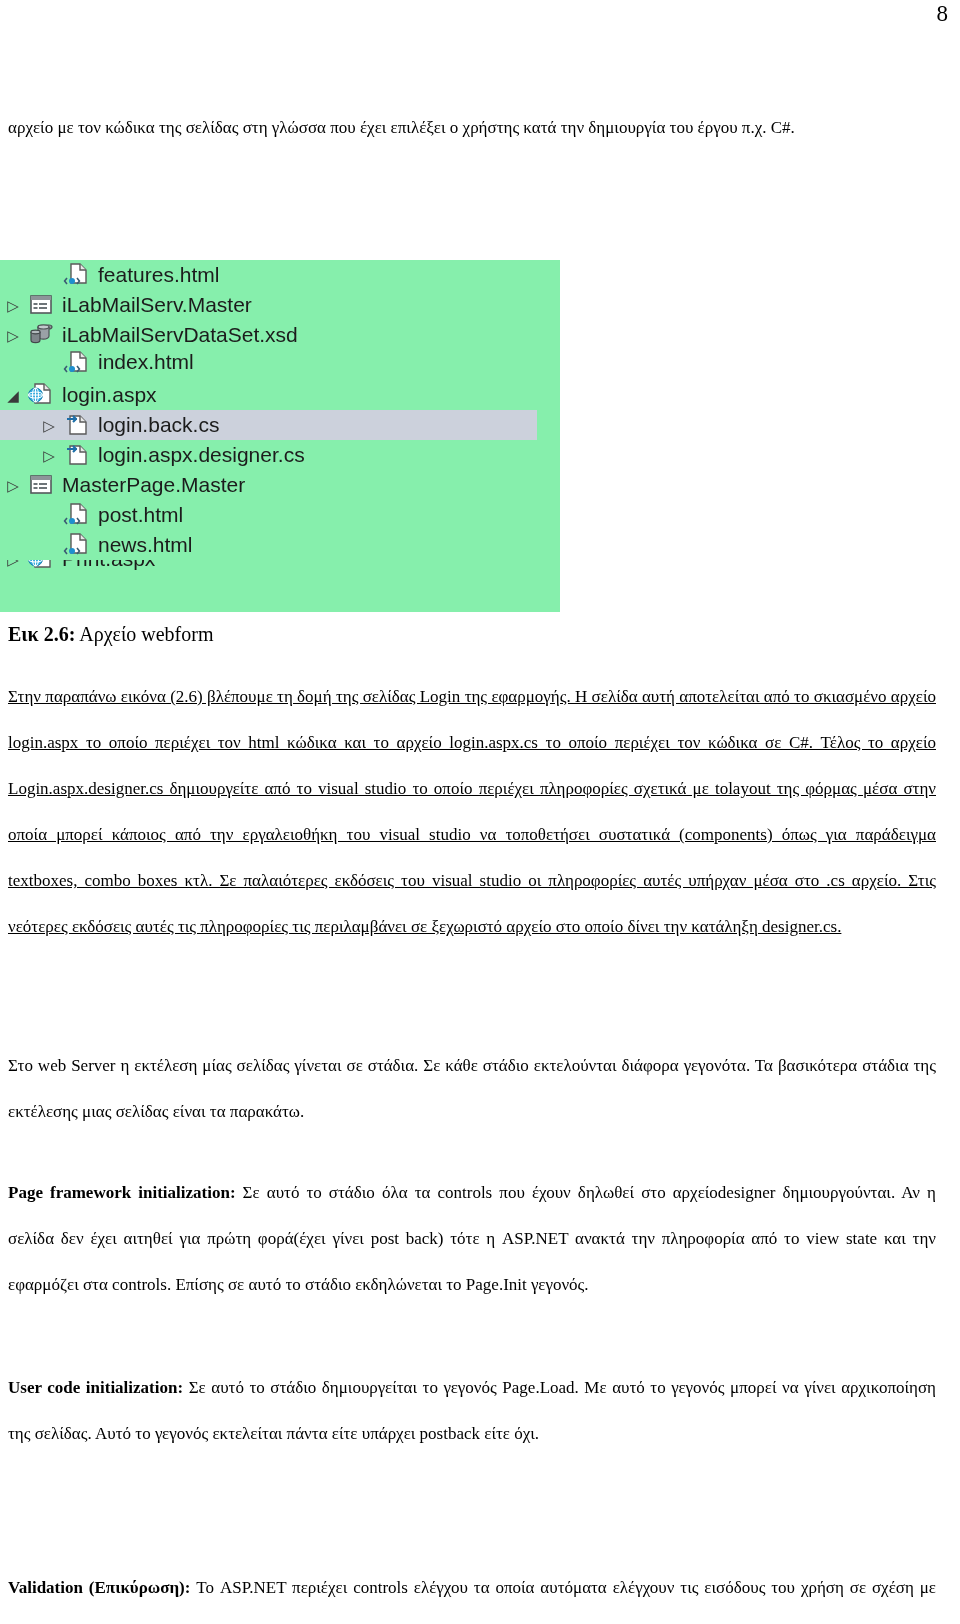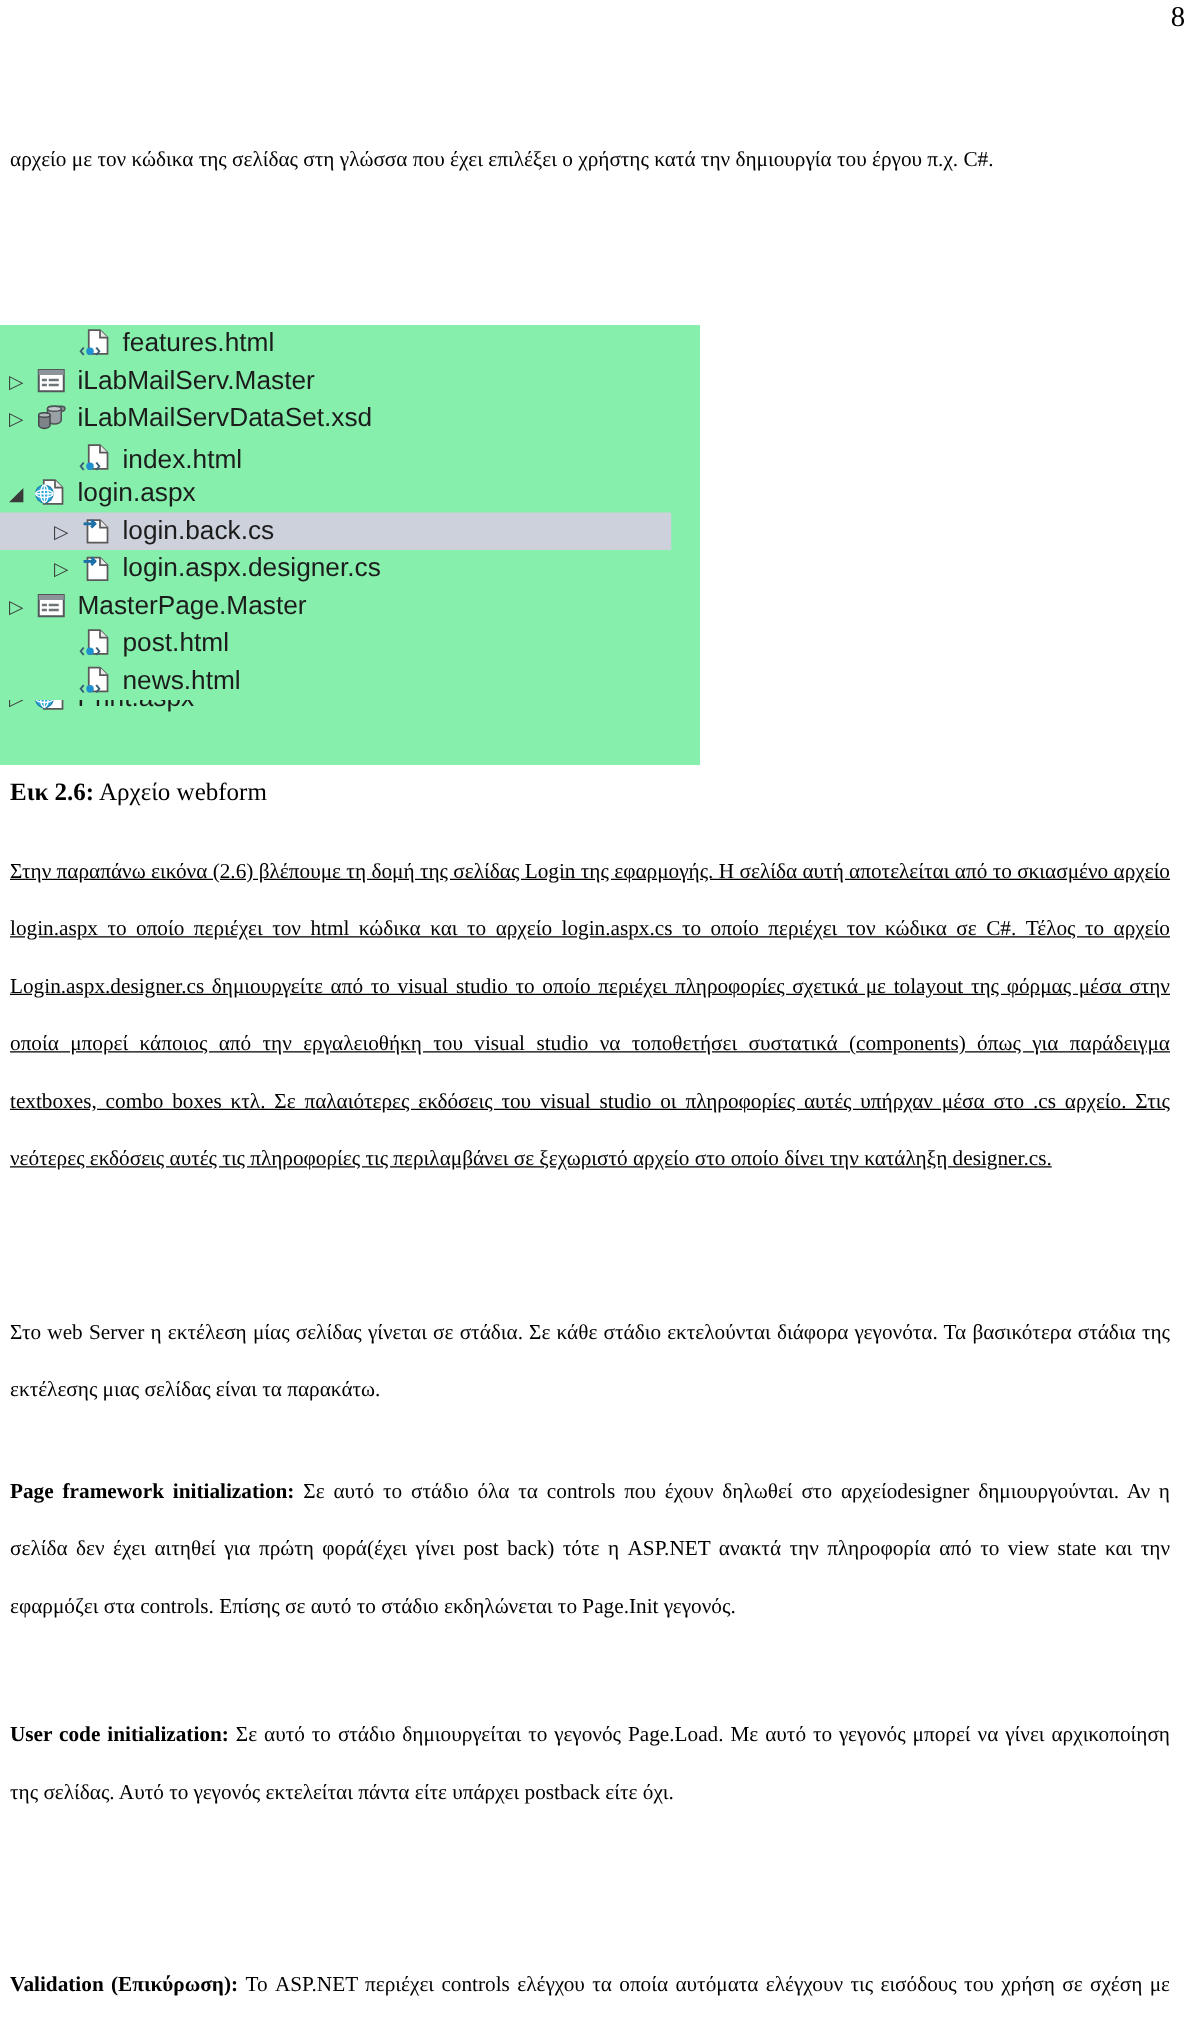--- a/index.html
+++ b/index.html
@@ -178,21 +178,21 @@
               <g fill="#6f767a" stroke="#42474a" stroke-width="1.2">
                 <path d="M5 10 v8 a3 1.8 0 0 0 9 0 v-8" fill="#7e858a"></path>
                 <ellipse cx="9.5" cy="10" rx="4.6" ry="1.8" fill="#b3babe"></ellipse>
               </g>
             </svg>
           </span>
           <span class="tname">iLabMailServDataSet.xsd</span>
         </div>
       </div>
       <div class="tree-row">
-        <div style="display: flex; align-items: flex-end; height: 30px;">
+        <div style="display: flex; align-items: flex-start; height: 30px;">
           <span class="tw indent-1"></span>
           <span class="chev empty"></span>
           <span class="ic">
             <svg width="30" height="26" viewBox="0 0 30 26">
               <path d="M9 2 h9 l6 6 v13 h-15 z" fill="#ffffff" stroke="#5a5a5a" stroke-width="1.4"></path>
               <path d="M18 2 v6 h6" fill="#e9e9e9" stroke="#5a5a5a" stroke-width="1.4"></path>
               <circle cx="10" cy="19" r="3" fill="#1e90cf"></circle>
               <path d="M5 16 l-2.4 3 l2.4 3" fill="none" stroke="#3b5c73" stroke-width="1.6"></path>
               <path d="M15 16 l2.4 3 l-2.4 3" fill="none" stroke="#3b5c73" stroke-width="1.6"></path>
             </svg>

